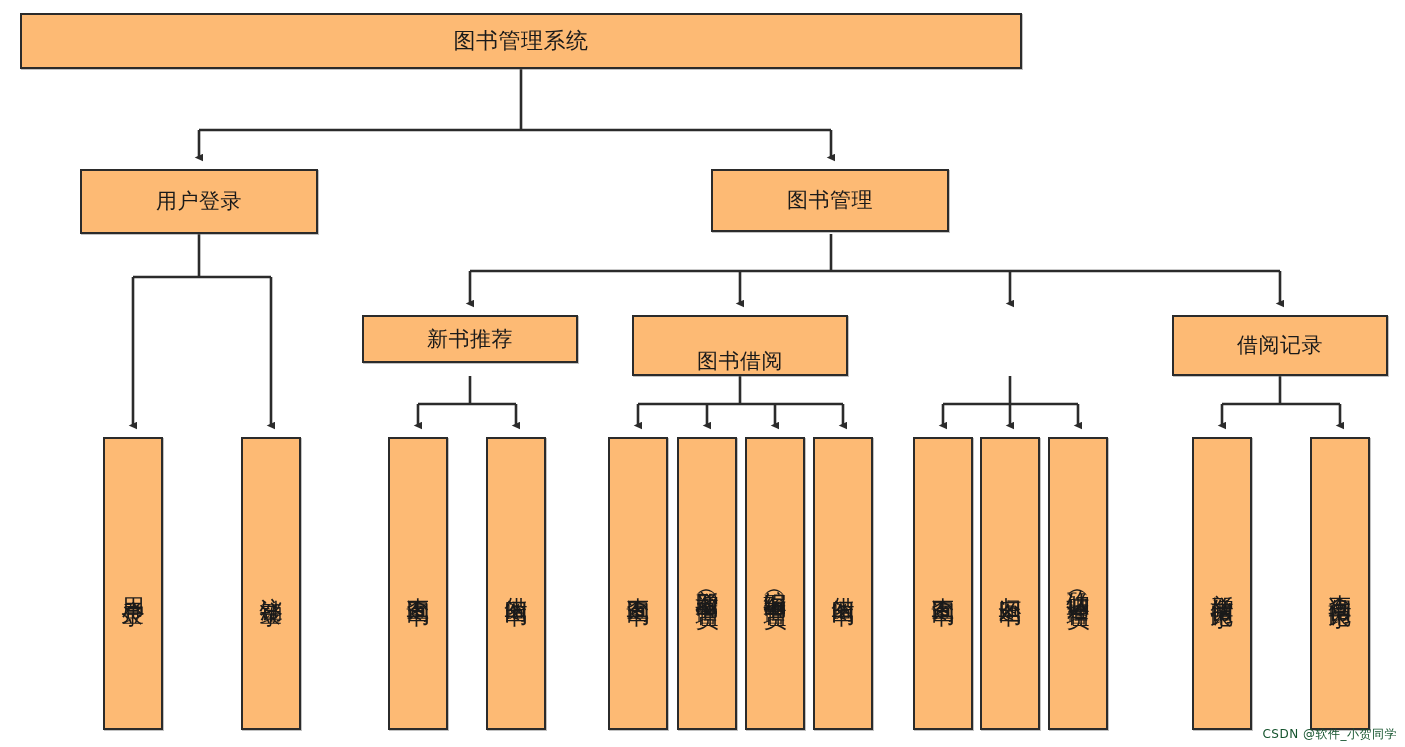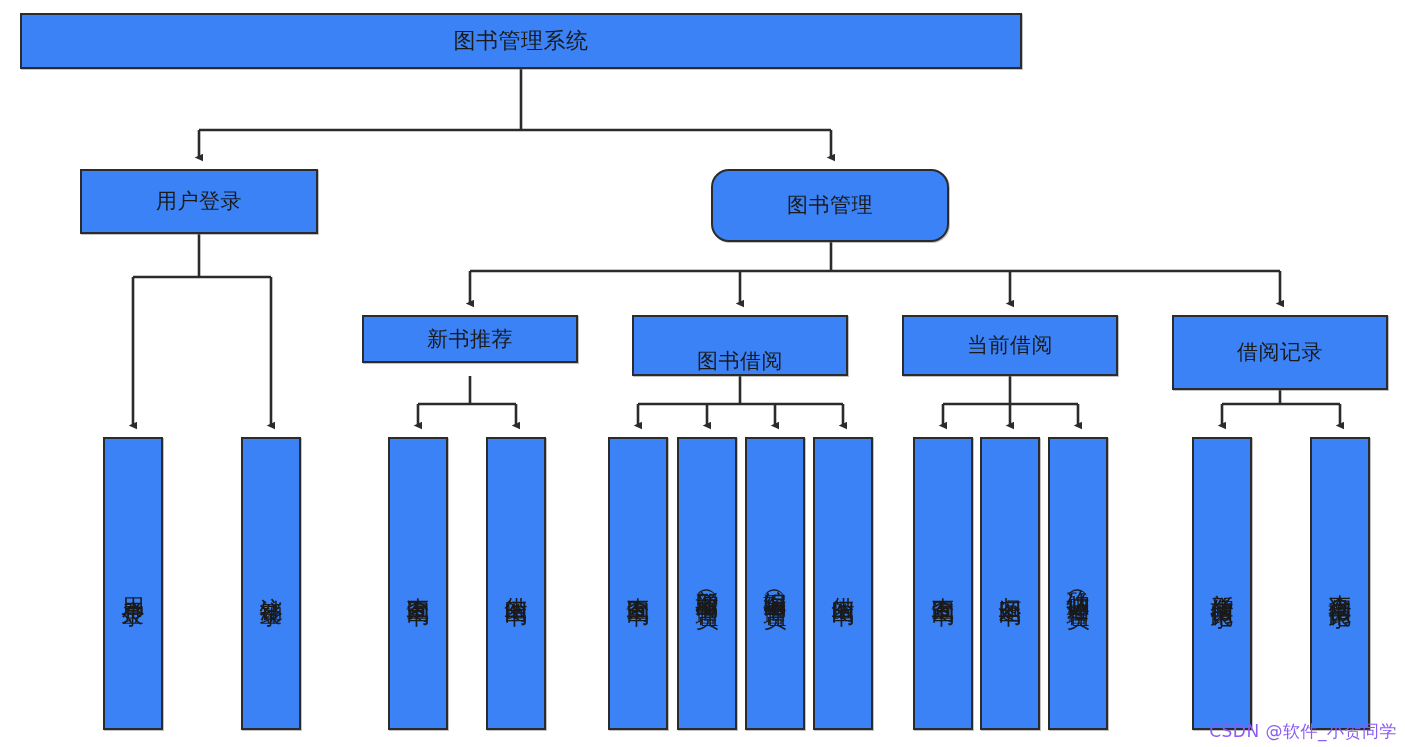--- a/index.html
+++ b/index.html
@@ -24,21 +24,21 @@
     left: 0;
     top: 0;
     width: 1405px;
     height: 747px;
     pointer-events: none;
   }
   .node {
     position: absolute;
     box-sizing: border-box;
     border: 2.2px solid #2b2b2b;
-    background: #3b82f6;
+    background: #fdba74;
     display: flex;
     align-items: center;
     justify-content: center;
     box-shadow: 1px 1px 0 rgba(120,120,120,0.45);
   }
   .node .label {
     color: #1a1a1a;
     line-height: 1.18;
     white-space: nowrap;
   }
@@ -61,22 +61,22 @@
     font-size: 23px;
     letter-spacing: 2.5px;
     line-height: 1;
     white-space: nowrap;
     text-align: center;
   }
   #watermark {
     position: absolute;
     right: 8px;
     bottom: 4px;
-    font-size: 17px;
-    color: #8b5cf6;
+    font-size: 12px;
+    color: #14532d;
     letter-spacing: 0.5px;
     white-space: nowrap;
     user-select: none;
   }
 </style>
 </head>
 <body>
 
 <div id="diagram-root">
 
@@ -131,37 +131,34 @@
   </svg>
 
   <div class="node horiz root" style="left:20px; top:13px; width:1002px; height:56px;">
     <span class="label">图书管理系统</span>
   </div>
 
   <div class="node horiz" style="left:80px; top:169px; width:238px; height:65px;">
     <span class="label">用户登录</span>
   </div>
 
-  <div class="node horiz" style="left:711px; top:169px; width:238px; height:73px;border-radius:18px;">
+  <div class="node horiz" style="left:711px; top:169px; width:238px; height:63px;">
     <span class="label">图书管理</span>
   </div>
 
   <div class="node horiz" style="left:362px; top:315px; width:216px; height:48px;">
     <span class="label">新书推荐</span>
   </div>
 
   <div class="node horiz" style="left:632px; top:315px; width:216px; height:61px;align-items:flex-end;">
     <span class="label">图书借阅</span>
   </div>
 
-  <div class="node horiz" style="left:902px; top:315px; width:216px; height:61px;">
-    <span class="label">当前借阅</span>
-  </div>
-
-  <div class="node horiz" style="left:1172px; top:315px; width:216px; height:75px;">
+
+  <div class="node horiz" style="left:1172px; top:315px; width:216px; height:61px;">
     <span class="label">借阅记录</span>
   </div>
 
   <div class="node vert" style="left:103px; top:437px; width:60px; height:293px;">
     <span class="label">用户登录</span>
   </div>
   <div class="node vert" style="left:241px; top:437px; width:60px; height:293px;">
     <span class="label">注销登录</span>
   </div>
 

